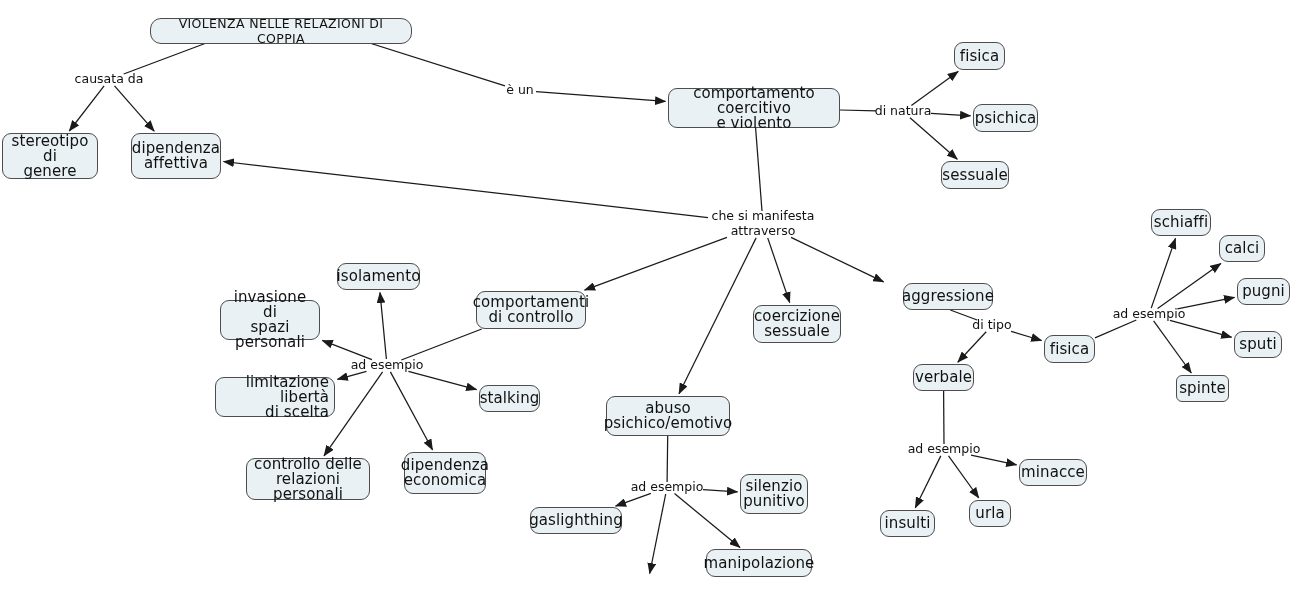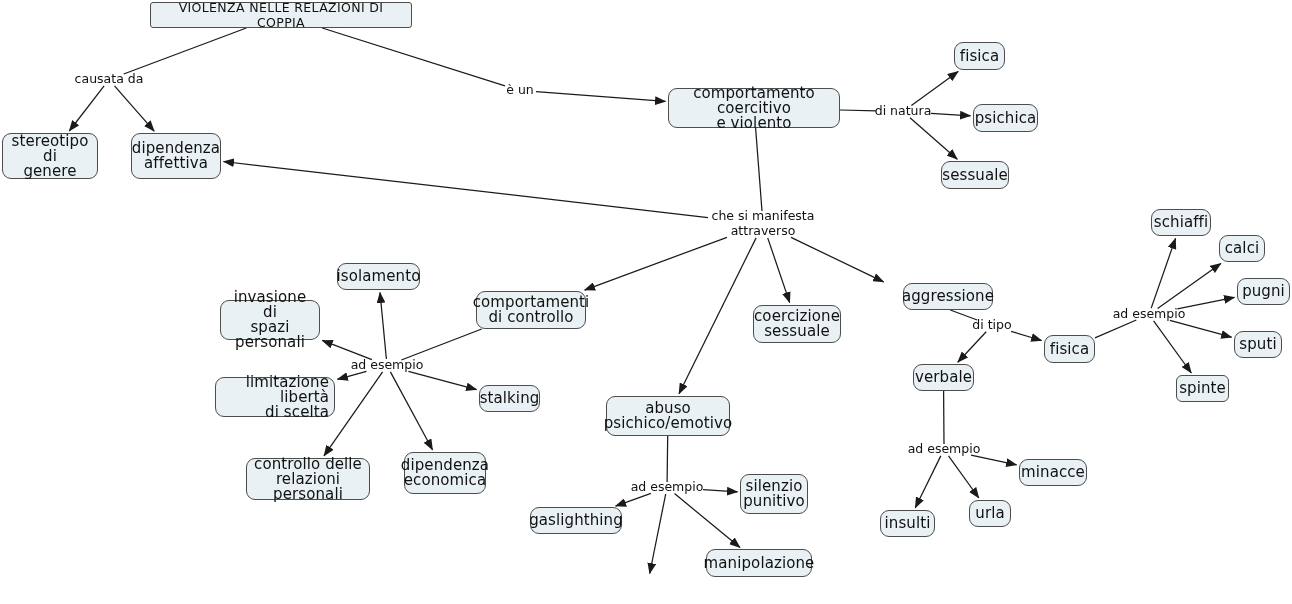--- a/index.html
+++ b/index.html
@@ -17,21 +17,21 @@
     align-items:center;
     justify-content:center;
     text-align:center;
     color:#111111;
     font-size:15px;
     line-height:15px;
     letter-spacing:0.1px;
     padding:1px 5px;
     white-space:pre-line;
   }
-  .node.title-node{font-size:12.5px;border-radius:3px;letter-spacing:0.35px;}
+  .node.title-node{font-size:12.5px;border-radius:11px;letter-spacing:0.35px;margin-top:16px;}
   .linklabel{
     position:absolute;
     color:#111111;
     font-size:12.5px;
     line-height:15px;
     text-align:center;
     white-space:pre-line;
     background:transparent;
   }
 </style>

